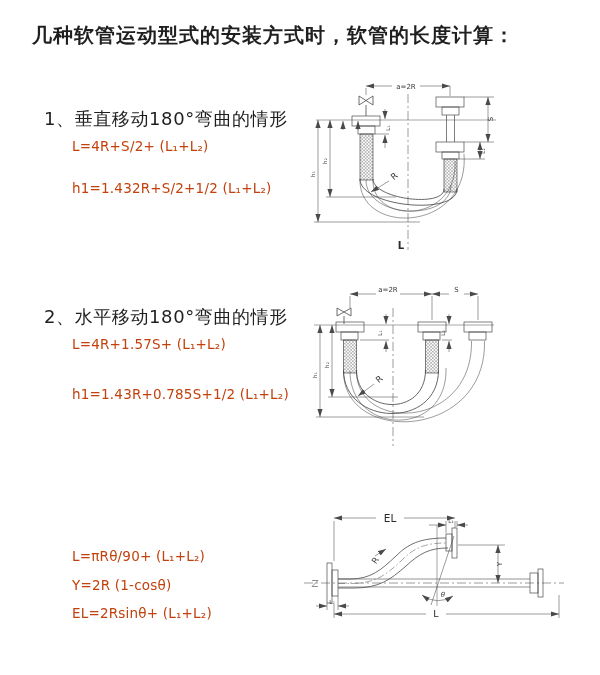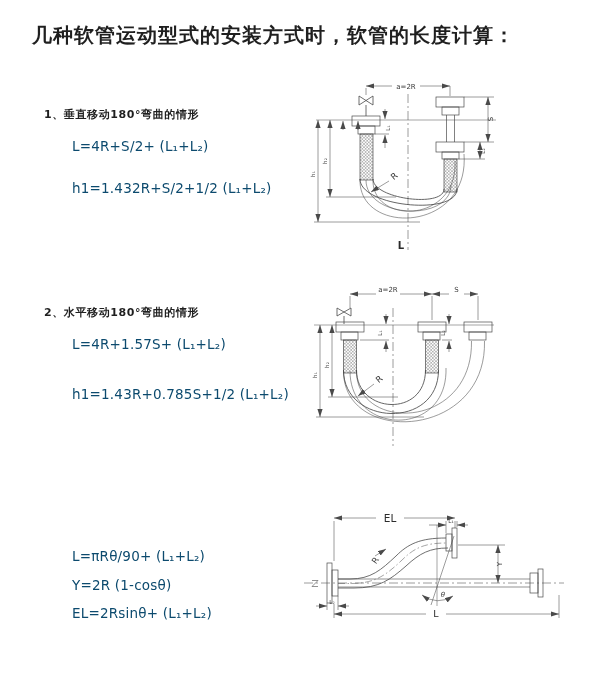--- a/index.html
+++ b/index.html
@@ -2,22 +2,22 @@
 <html><head>
 <meta charset="utf-8">
 <style>
   html,body{margin:0;padding:0;}
   body{
     width:600px;height:675px;background:#ffffff;position:relative;overflow:hidden;
     font-family:"DejaVu Sans","Liberation Sans",sans-serif;color:#1f1f1f;
   }
   .doc{position:absolute;inset:0;}
   .title{position:absolute;left:32px;top:22px;font-size:20px;font-weight:600;letter-spacing:1px;}
-  .heading{position:absolute;left:44px;font-size:11px;font-weight:700;letter-spacing:0.6px;text-align:right;}
-  .formula{position:absolute;left:72px;font-size:13.5px;font-weight:400;letter-spacing:0.2px;color:#0c4a6e;}
+  .heading{position:absolute;left:44px;font-size:18px;font-weight:400;letter-spacing:0.6px;text-align:right;}
+  .formula{position:absolute;left:72px;font-size:13.5px;font-weight:400;letter-spacing:0.2px;color:#c2410c;}
   svg.diag{position:absolute;}
   svg text{font-family:"DejaVu Sans","Liberation Sans",sans-serif;fill:#3a3a3a;stroke:none;}
   .dimtxt{font-size:7px;}
   .tinytxt{font-size:5.6px;}
   .rtxt{font-size:8.5px;}
   .biglbl{font-size:10px;font-weight:bold;fill:#2b2b2b;}
 </style>
 </head>
 <body>
 

